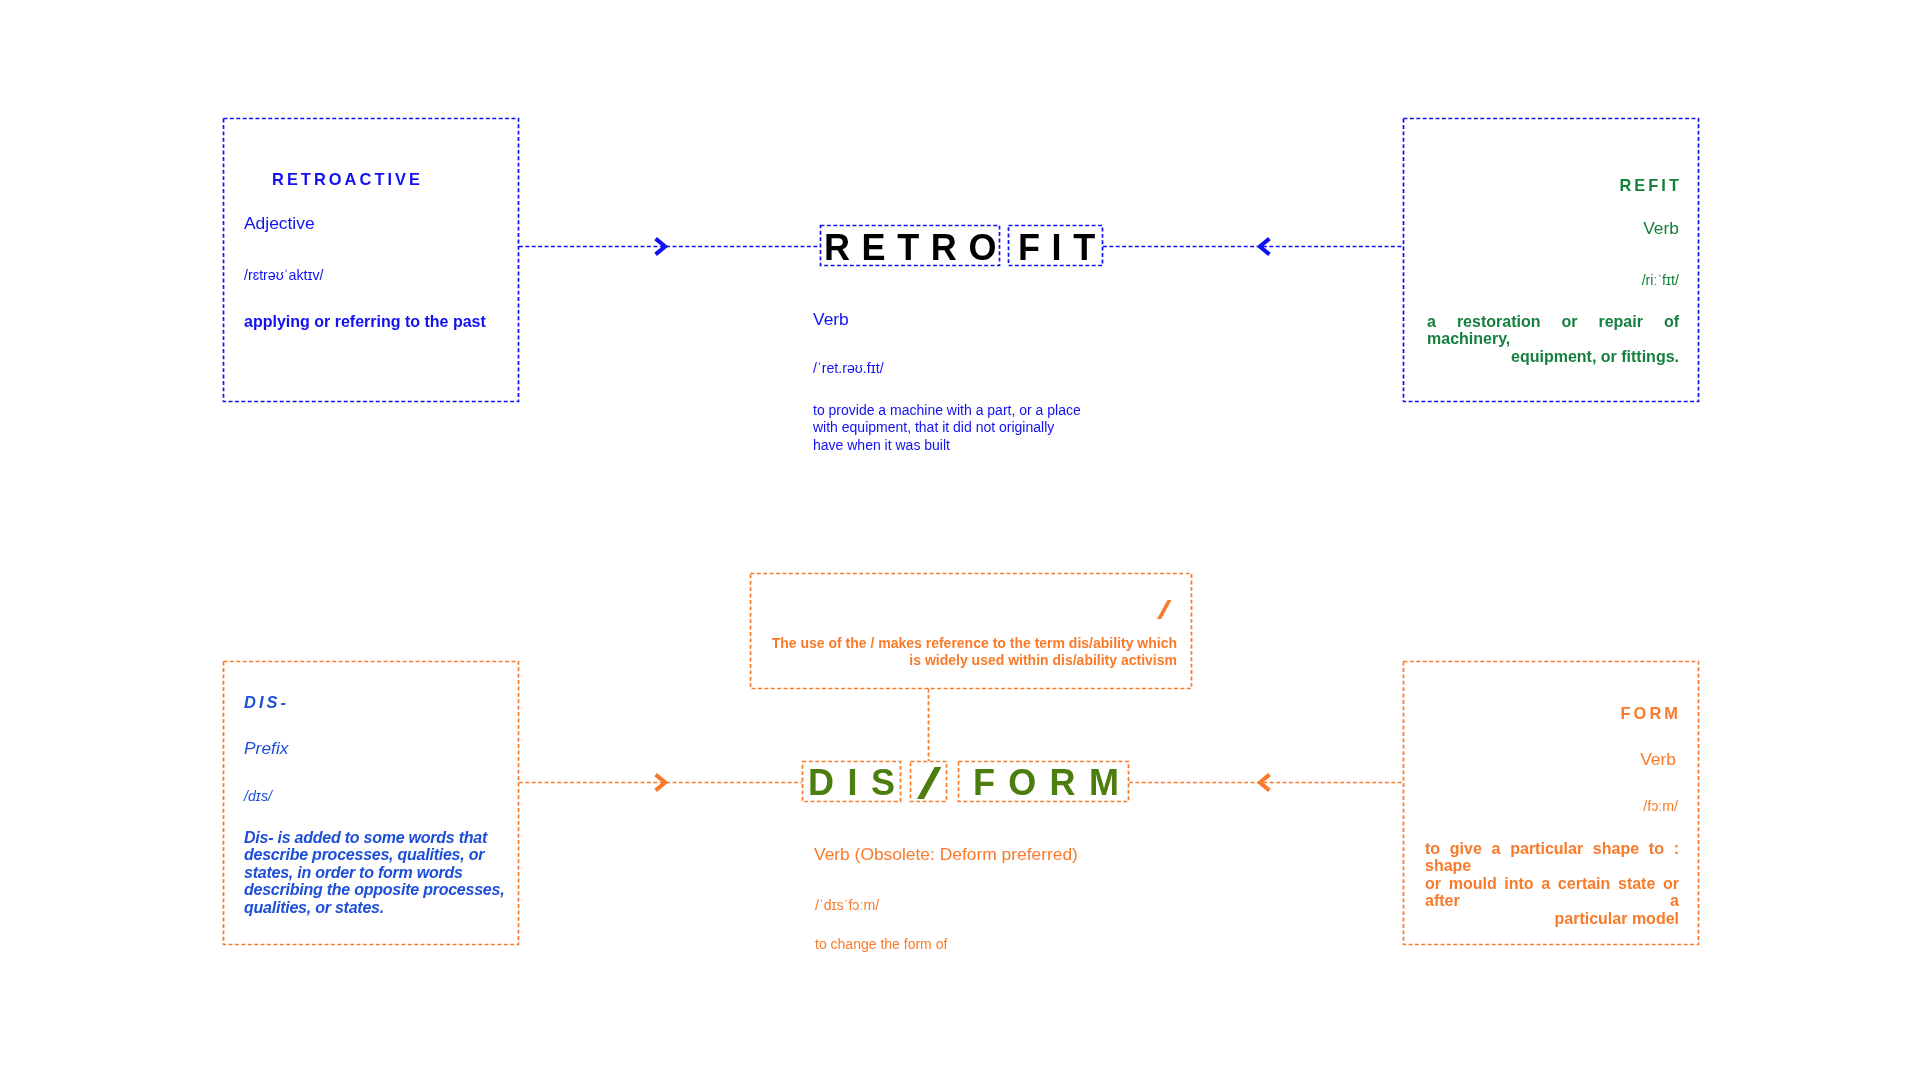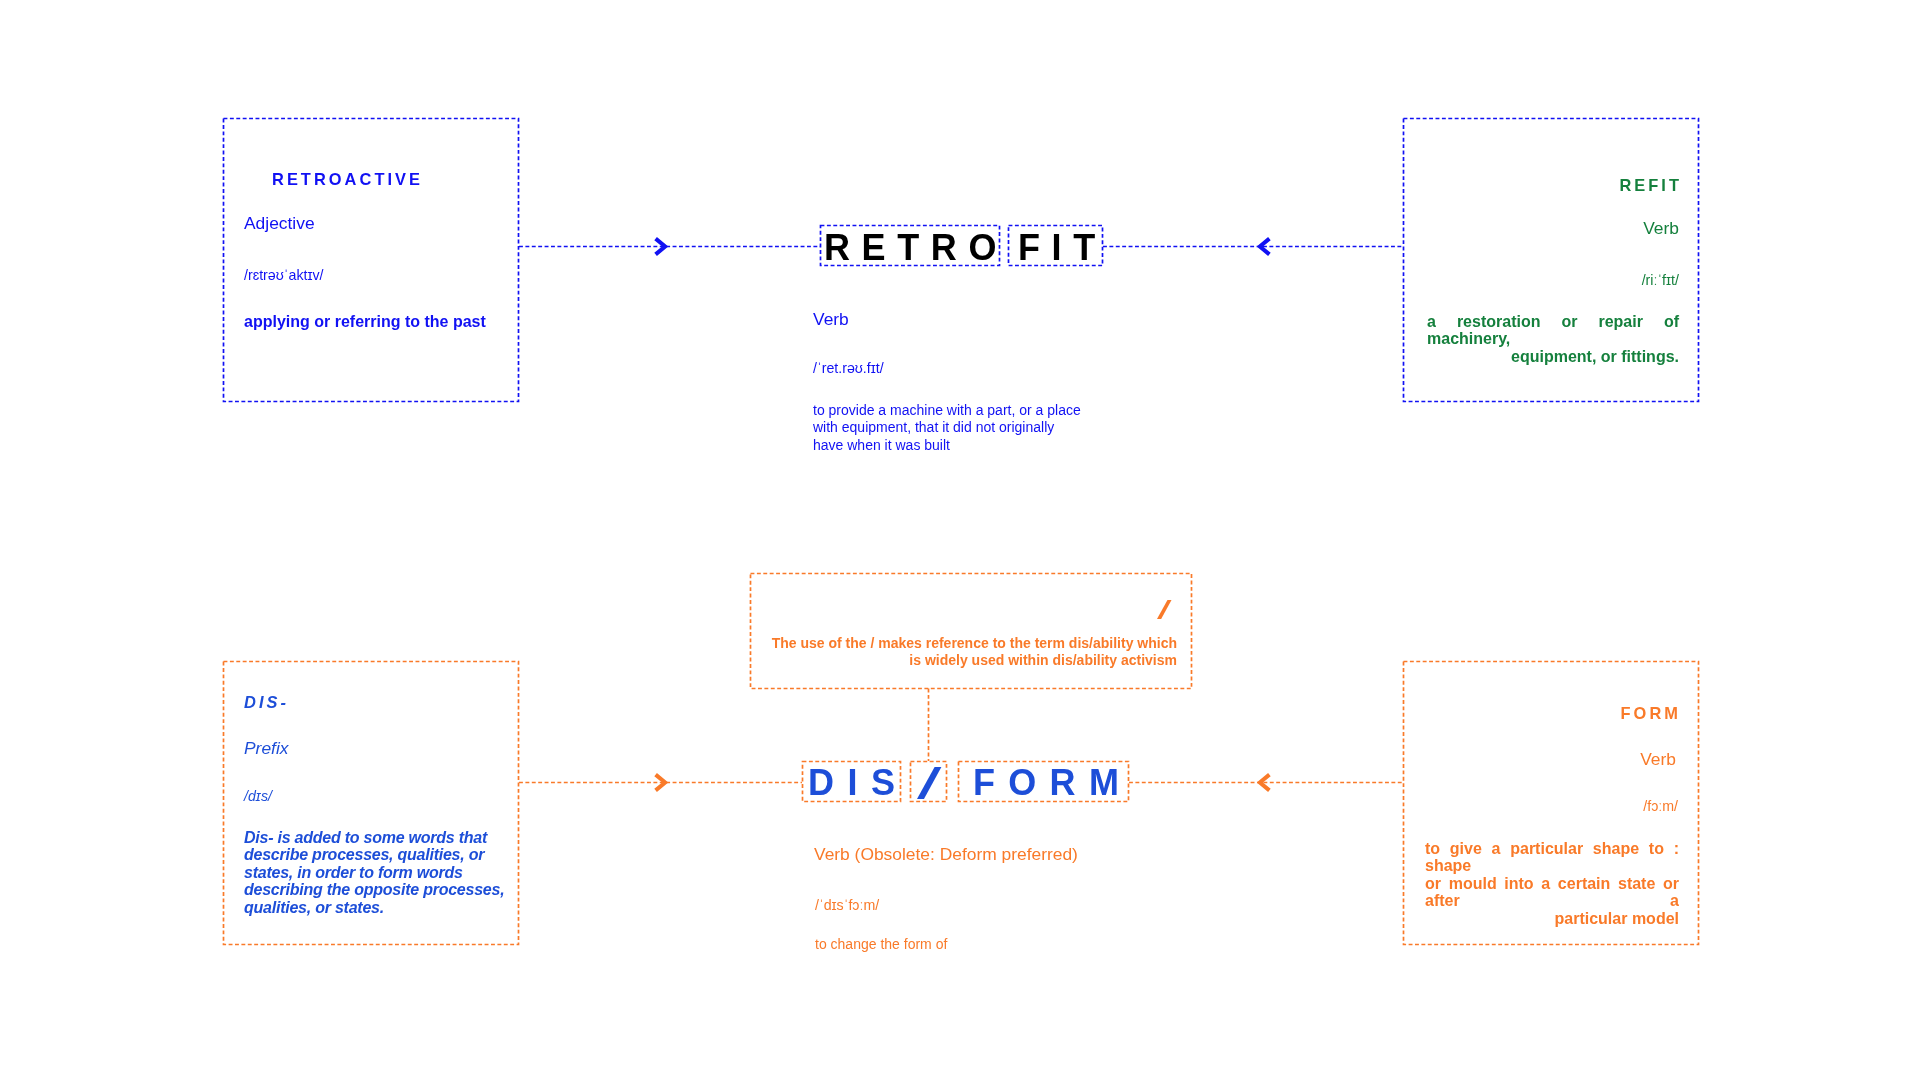--- a/index.html
+++ b/index.html
@@ -149,21 +149,21 @@
     </div>
 
     <div class="note" style="left:750px;top:573px;width:443px;height:116px;color:#f97a29;">
       <div class="slash" style="left:407px;top:25px;">/</div>
       <div class="ntext" style="right:16px;top:62px;">
           <div>The use of the / makes reference to the term dis/ability which</div>
           <div>is widely used within dis/ability activism</div>
         </div>
     </div>
 
-    <div class="headline" style="left:802px;top:761px;width:327px;height:41px;color:#1d4ed8;">
+    <div class="headline" style="left:802px;top:761px;width:327px;height:41px;color:#4d7c0f;">
       <span style="left:6px;top:4px;letter-spacing:13.5px;">DIS</span>
       <span style="left:115px;top:0px;letter-spacing:0;font-weight:normal;font-size:45px;line-height:45px;display:inline-block;transform:scaleX(1.95);transform-origin:left top;">/</span>
       <span style="left:171px;top:4px;letter-spacing:13.3px;">FORM</span>
     </div>
 
     <div class="center-body" style="left:810px;top:846px;color:#f97a29;">
       <div class="center-pos" style="position:absolute;left:4px;top:0px;">Verb (Obsolete: Deform preferred)</div>
       <div class="center-phon" style="position:absolute;left:5px;top:52px;">/ˈdɪsˈfɔːm/</div>
       <div class="center-def" style="position:absolute;left:5px;top:90px;">
           <div>to change the form of</div>

